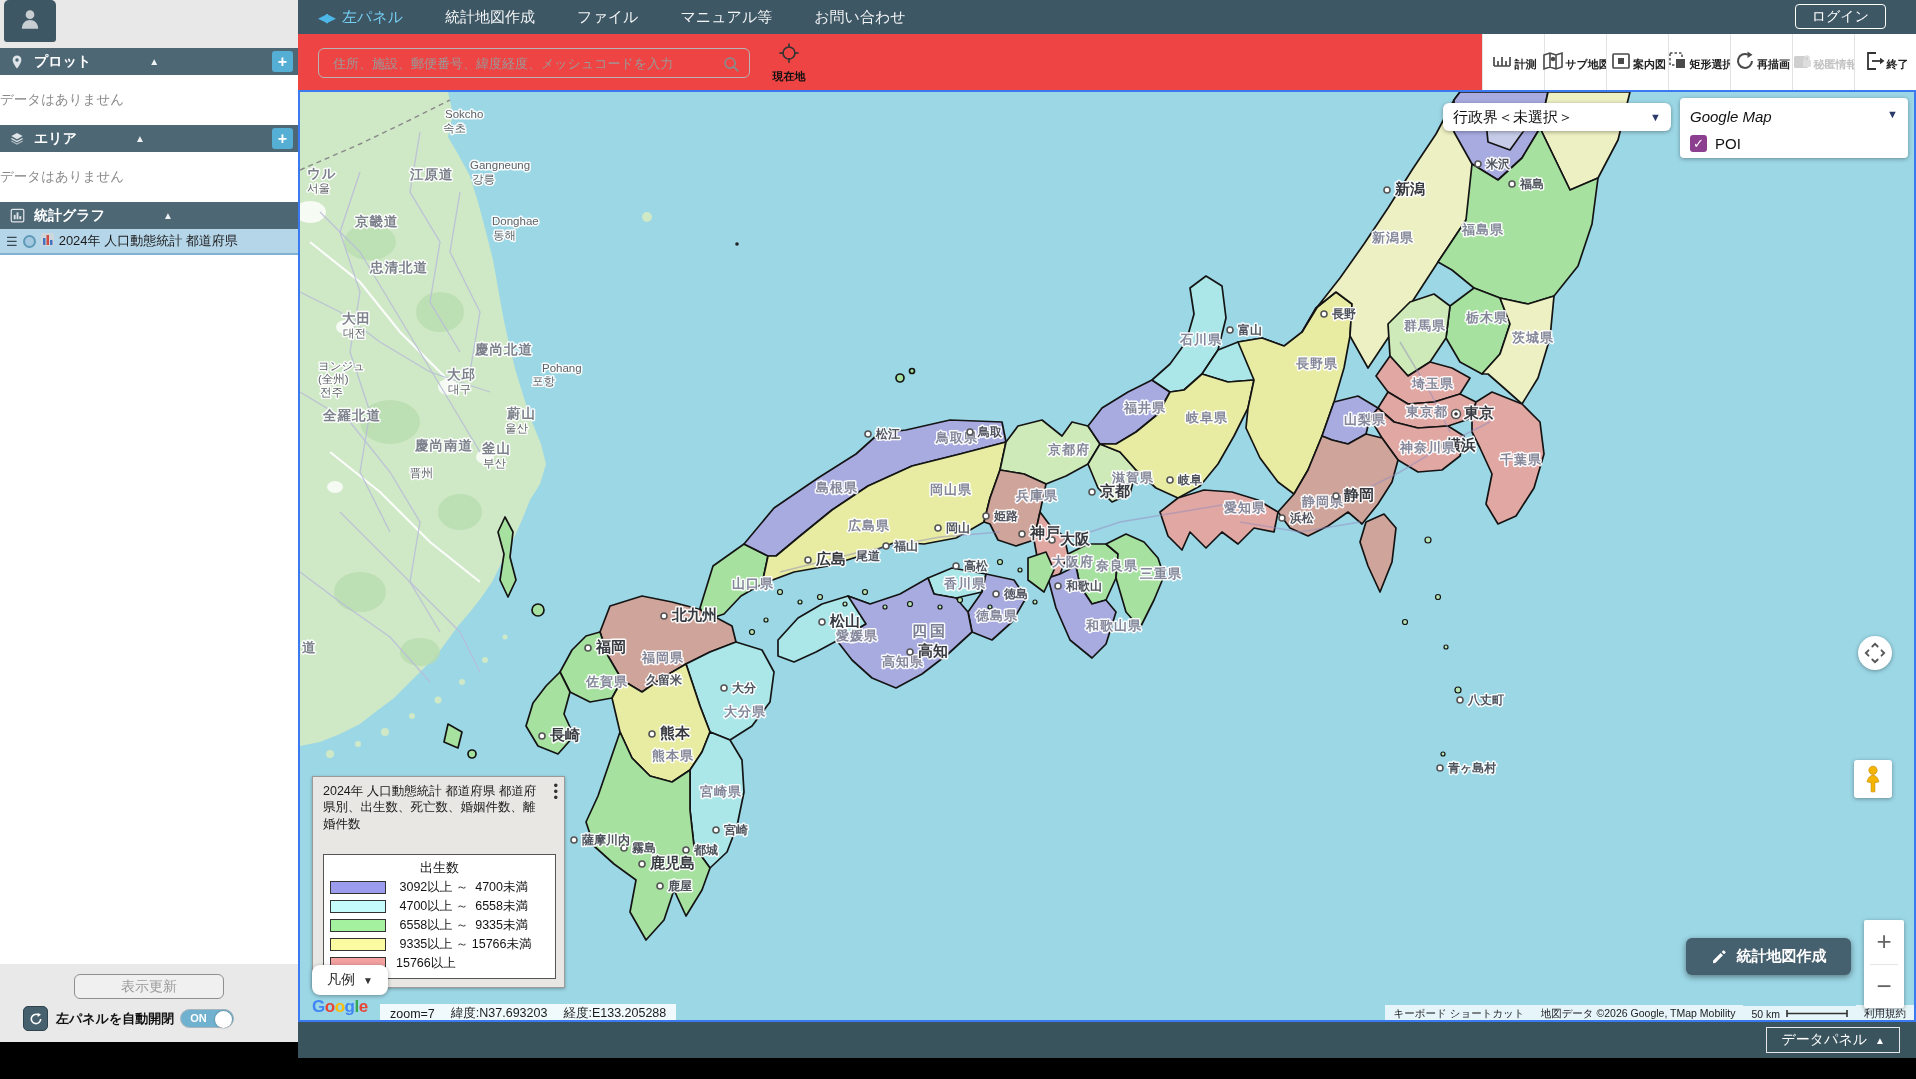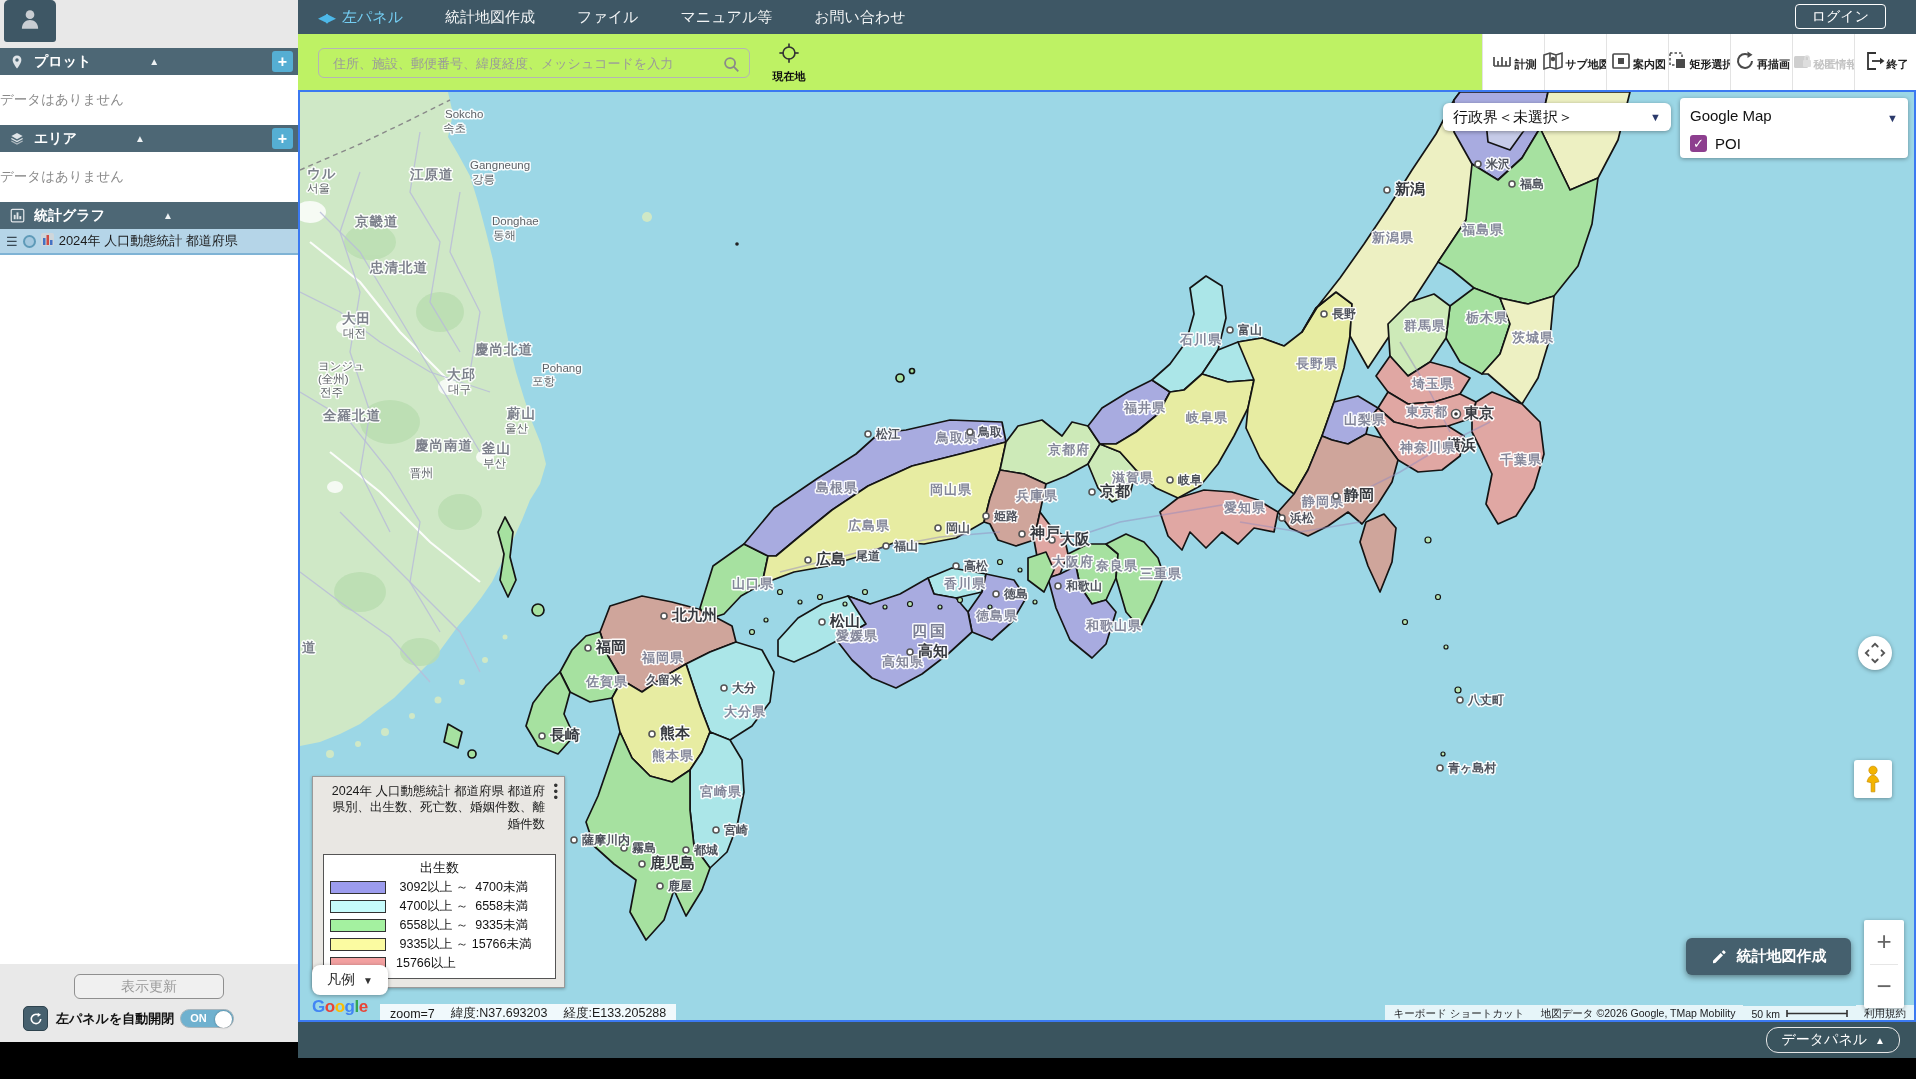--- a/index.html
+++ b/index.html
@@ -9,21 +9,21 @@
 
   
   #topbar{left:298px;top:0;width:1618px;height:34px;background:#3e5765;display:flex;align-items:center;}
   .nav-item{color:#f2f4f5;font-size:15px;margin-right:42px;cursor:pointer;white-space:nowrap;}
   .nav-item.active{color:#74cdf2;}
   .nav-arrows{color:#4db8e8;font-size:13px;margin:0 8px 0 20px;letter-spacing:-2px;}
   #login-btn{position:absolute;right:30px;top:4px;height:25px;padding:0 16px;border:1.5px solid #fff;
     border-radius:4px;color:#fff;font-size:14px;display:flex;align-items:center;background:transparent;cursor:pointer;}
 
   
-  #toolbar{left:298px;top:34px;width:1618px;height:58px;background:#bef264;display:flex;align-items:center;}
+  #toolbar{left:298px;top:34px;width:1618px;height:58px;background:#ef4444;display:flex;align-items:center;}
   #search-wrap{position:relative;margin-left:20px;width:432px;height:30px;border:1px solid #b5b5b5;
     border-radius:6px;display:flex;align-items:center;padding:0 30px 0 12px;}
   #search-input{border:none;outline:none;width:100%;font-size:13px;color:#333;
     font-family:"Liberation Sans","DejaVu Sans",sans-serif;background:transparent;}
   #search-input::placeholder{color:#9a9a9a;}
   #search-icon{position:absolute;right:8px;top:5px;}
   #curloc{margin-left:14px;display:flex;flex-direction:column;align-items:center;cursor:pointer;width:50px;}
   #curloc .lbl{font-size:11px;color:#111;margin-top:1px;font-weight:bold;}
   #tool-group{position:absolute;right:0;top:0;height:58px;display:flex;}
   .tool-btn{width:62px;height:58px;border-left:1px solid #e3e3e3;display:flex;flex-direction:row;
@@ -76,30 +76,30 @@
   .kroad{stroke:#b9bcd8;stroke-width:1.3;fill:none;opacity:.85;}
   .kroadw{stroke:#fff;stroke-width:2.2;fill:none;opacity:.9;}
   .jroad{stroke:rgba(150,140,190,.5);stroke-width:1.5;fill:none;}
 
   
   #boundary-select{right:243px;top:11px;width:228px;height:28px;background:#fff;border-radius:6px;
     box-shadow:0 1px 4px rgba(0,0,0,.35);display:flex;align-items:center;padding:0 10px;cursor:pointer;}
   #boundary-select .sel-txt{font-size:15px;color:#111;}
   #basemap-panel{right:6px;top:6px;width:228px;background:#fff;border-radius:4px;box-shadow:0 1px 4px rgba(0,0,0,.35);}
   .sel-caret{margin-left:auto;color:#2b3a6b;font-size:11px;}
-  #basemap-row{height:30px;display:flex;align-items:flex-end;padding:4px 10px;cursor:pointer;}
+  #basemap-row{height:30px;display:flex;align-items:flex-start;padding:10px 10px;cursor:pointer;font-style:italic;}
   #basemap-row .sel-txt{font-size:15px;color:#111;}
   #poi-row{height:30px;display:flex;align-items:center;padding:0 10px;}
   #poi-check{width:17px;height:17px;background:#8d3f8f;border-radius:3px;color:#fff;font-size:13px;
     display:flex;align-items:center;justify-content:center;cursor:pointer;}
   #poi-label{font-size:15px;color:#111;margin-left:8px;}
 
   #legend-box{left:12px;top:684px;width:253px;background:#e9e7e3;border:1px solid #9a9a9a;
     box-shadow:0 1px 3px rgba(0,0,0,.3);padding:6px 8px 8px 10px;}
-  #legend-title{font-size:12.5px;color:#1b1b1b;line-height:1.3;width:222px;text-align:right;}
+  #legend-title{font-size:12.5px;color:#1b1b1b;line-height:1.3;width:222px;}
   #legend-menu{position:absolute;right:6px;top:6px;color:#333;font-size:13px;line-height:.45;cursor:pointer;text-align:center;}
   #legend-inner{margin-top:22px;background:#fff;border:1px solid #555;padding:4px 6px 6px;}
   #legend-measure{text-align:center;font-size:13px;color:#111;}
   .lg-row{display:flex;align-items:center;margin-top:2px;}
   .lg-swatch{width:56px;height:13px;border:1px solid #333;flex:none;}
   .lg-text{font-size:12.5px;color:#111;margin-left:10px;white-space:pre;}
   #legend-toggle{left:12px;top:873px;width:76px;height:30px;background:#fff;border-radius:8px;
     box-shadow:0 1px 4px rgba(0,0,0,.35);display:flex;align-items:center;justify-content:center;cursor:pointer;}
   #legend-toggle .lt-txt{font-size:14px;color:#222;}
   #legend-toggle .lt-caret{font-size:10px;color:#333;margin-left:8px;}
@@ -119,21 +119,21 @@
     box-shadow:0 1px 4px rgba(0,0,0,.35);display:flex;flex-direction:column;}
   .z-btn{flex:1;display:flex;align-items:center;justify-content:center;font-size:26px;color:#666;cursor:pointer;}
   #zoom-ctl .z-div{height:1px;background:#e6e6e6;margin:0 6px;}
   #create-map-btn{right:63px;top:846px;width:165px;height:37px;background:#45606e;border-radius:6px;
     box-shadow:0 2px 6px rgba(0,0,0,.45);display:flex;align-items:center;justify-content:center;gap:10px;cursor:pointer;}
   #create-map-btn span{color:#fff;font-size:15px;font-weight:bold;}
 
   
   #bottombar{left:298px;top:1022px;width:1618px;height:36px;background:#3a545e;}
   #datapanel-btn{position:absolute;right:16px;top:5px;height:26px;padding:0 14px;border:1px solid #e8e8e8;
-    border-radius:12px;color:#fff;font-size:14px;display:flex;align-items:center;gap:8px;background:transparent;cursor:pointer;}
+    border-radius:0;color:#fff;font-size:14px;display:flex;align-items:center;gap:8px;background:transparent;cursor:pointer;}
   #datapanel-btn .dp-caret{font-size:10px;}
 </style>
 </head>
 <body>
 
 <div id="topbar" class="abs">
   <span class="nav-arrows">◀▶</span>
   <span class="nav-item active">左パネル</span>
   <span class="nav-item">統計地図作成</span>
   <span class="nav-item">ファイル</span>

